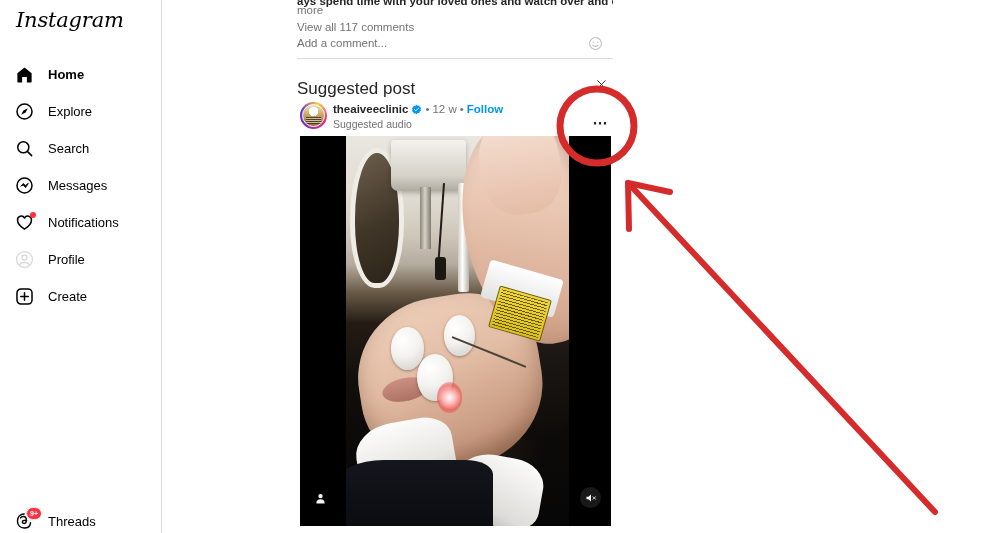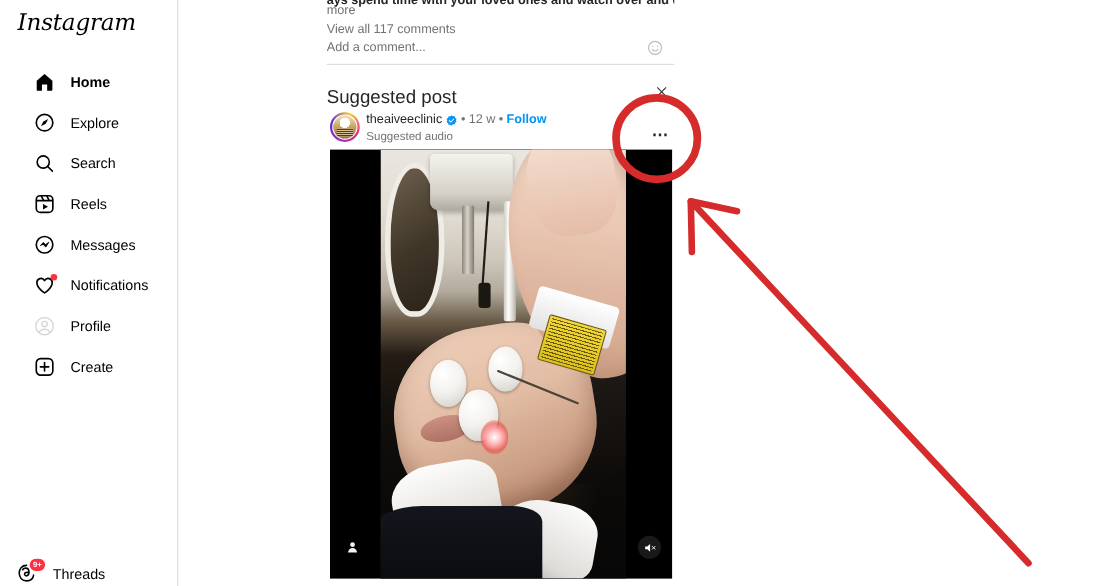--- a/index.html
+++ b/index.html
@@ -21,21 +21,21 @@
   }
   .brand {
     position: absolute; left: 16px; top: 8px;
     font-family: "DejaVu Serif", serif;
     font-style: italic;
     font-size: 21px;
     font-weight: 400;
     color: #000;
     letter-spacing: -0.2px;
   }
-  .nav { position: absolute; left: 16px; top: 56px; width: 186px; }
+  .nav { position: absolute; left: 0; top: 56px; width: 186px; }
   .nav-item {
     display: flex; align-items: center;
     height: 37px;
     padding-left: 14px;
     gap: 14px;
     cursor: pointer;
   }
   .nav-icon {
     width: 20px; height: 20px;
     display: flex; align-items: center; justify-content: center;
@@ -173,21 +173,21 @@
     position: absolute; left: 14%; top: 55%;
     width: 72%; height: 36%;
     background: repeating-linear-gradient(0deg, #3a3128 0 1px, #d9c7a3 1px 2px);
     opacity: .85;
   }
   .post-meta { position: absolute; left: 36px; top: 3px; }
   .meta-line1 {
     display: flex; align-items: center; gap: 0px;
     font-size: 11.5px; line-height: 13px; white-space: nowrap;
   }
-  .username { font-weight: 400; color: #262626; cursor: pointer; }
+  .username { font-weight: 700; color: #262626; cursor: pointer; }
   .verified {
     display: inline-block;
     width: 11px; height: 11px;
     margin-left: 3px;
     flex: 0 0 11px;
   }
   .sep { color: #737373; margin: 0 3px; }
   .timeago { color: #737373; }
   .follow-link { color: #0095f6; font-weight: 600; cursor: pointer; }
   .meta-line2 {
@@ -443,32 +443,20 @@
       <div class="nav-item">
         <span class="nav-icon">
           <svg width="19" height="19" viewBox="0 0 24 24" fill="none" stroke="#000" stroke-width="1.9">
               <circle cx="10.5" cy="10.5" r="7"></circle>
               <line x1="15.6" y1="15.6" x2="21" y2="21" stroke-linecap="round"></line>
             </svg>
         </span>
         <span class="nav-label">Search</span>
       </div>
 
-      <div class="nav-item">
-        <span class="nav-icon">
-          <svg width="19" height="19" viewBox="0 0 24 24" fill="none" stroke="#000" stroke-width="1.9">
-              <rect x="2.5" y="2.5" width="19" height="19" rx="4.5"></rect>
-              <line x1="2.8" y1="8" x2="21.2" y2="8"></line>
-              <line x1="8.2" y1="2.7" x2="10.8" y2="7.8"></line>
-              <line x1="14.6" y1="2.7" x2="17.2" y2="7.8"></line>
-              <polygon points="10.3,11.8 16,15 10.3,18.2" fill="#000" stroke="none"></polygon>
-            </svg>
-        </span>
-        <span class="nav-label">Reels</span>
-      </div>
 
       <div class="nav-item">
         <span class="nav-icon">
           <svg width="19" height="19" viewBox="0 0 24 24" fill="none" stroke="#000" stroke-width="1.9">
               <circle cx="12" cy="12" r="9.5"></circle>
               <polyline points="7,13.2 10.6,9.4 13.2,12 16.8,9.2 13.4,14.6 10.8,12" fill="#000" stroke="#000" stroke-width="1.1" stroke-linejoin="round"></polyline>
             </svg>
         </span>
         <span class="nav-label">Messages</span>
       </div>

